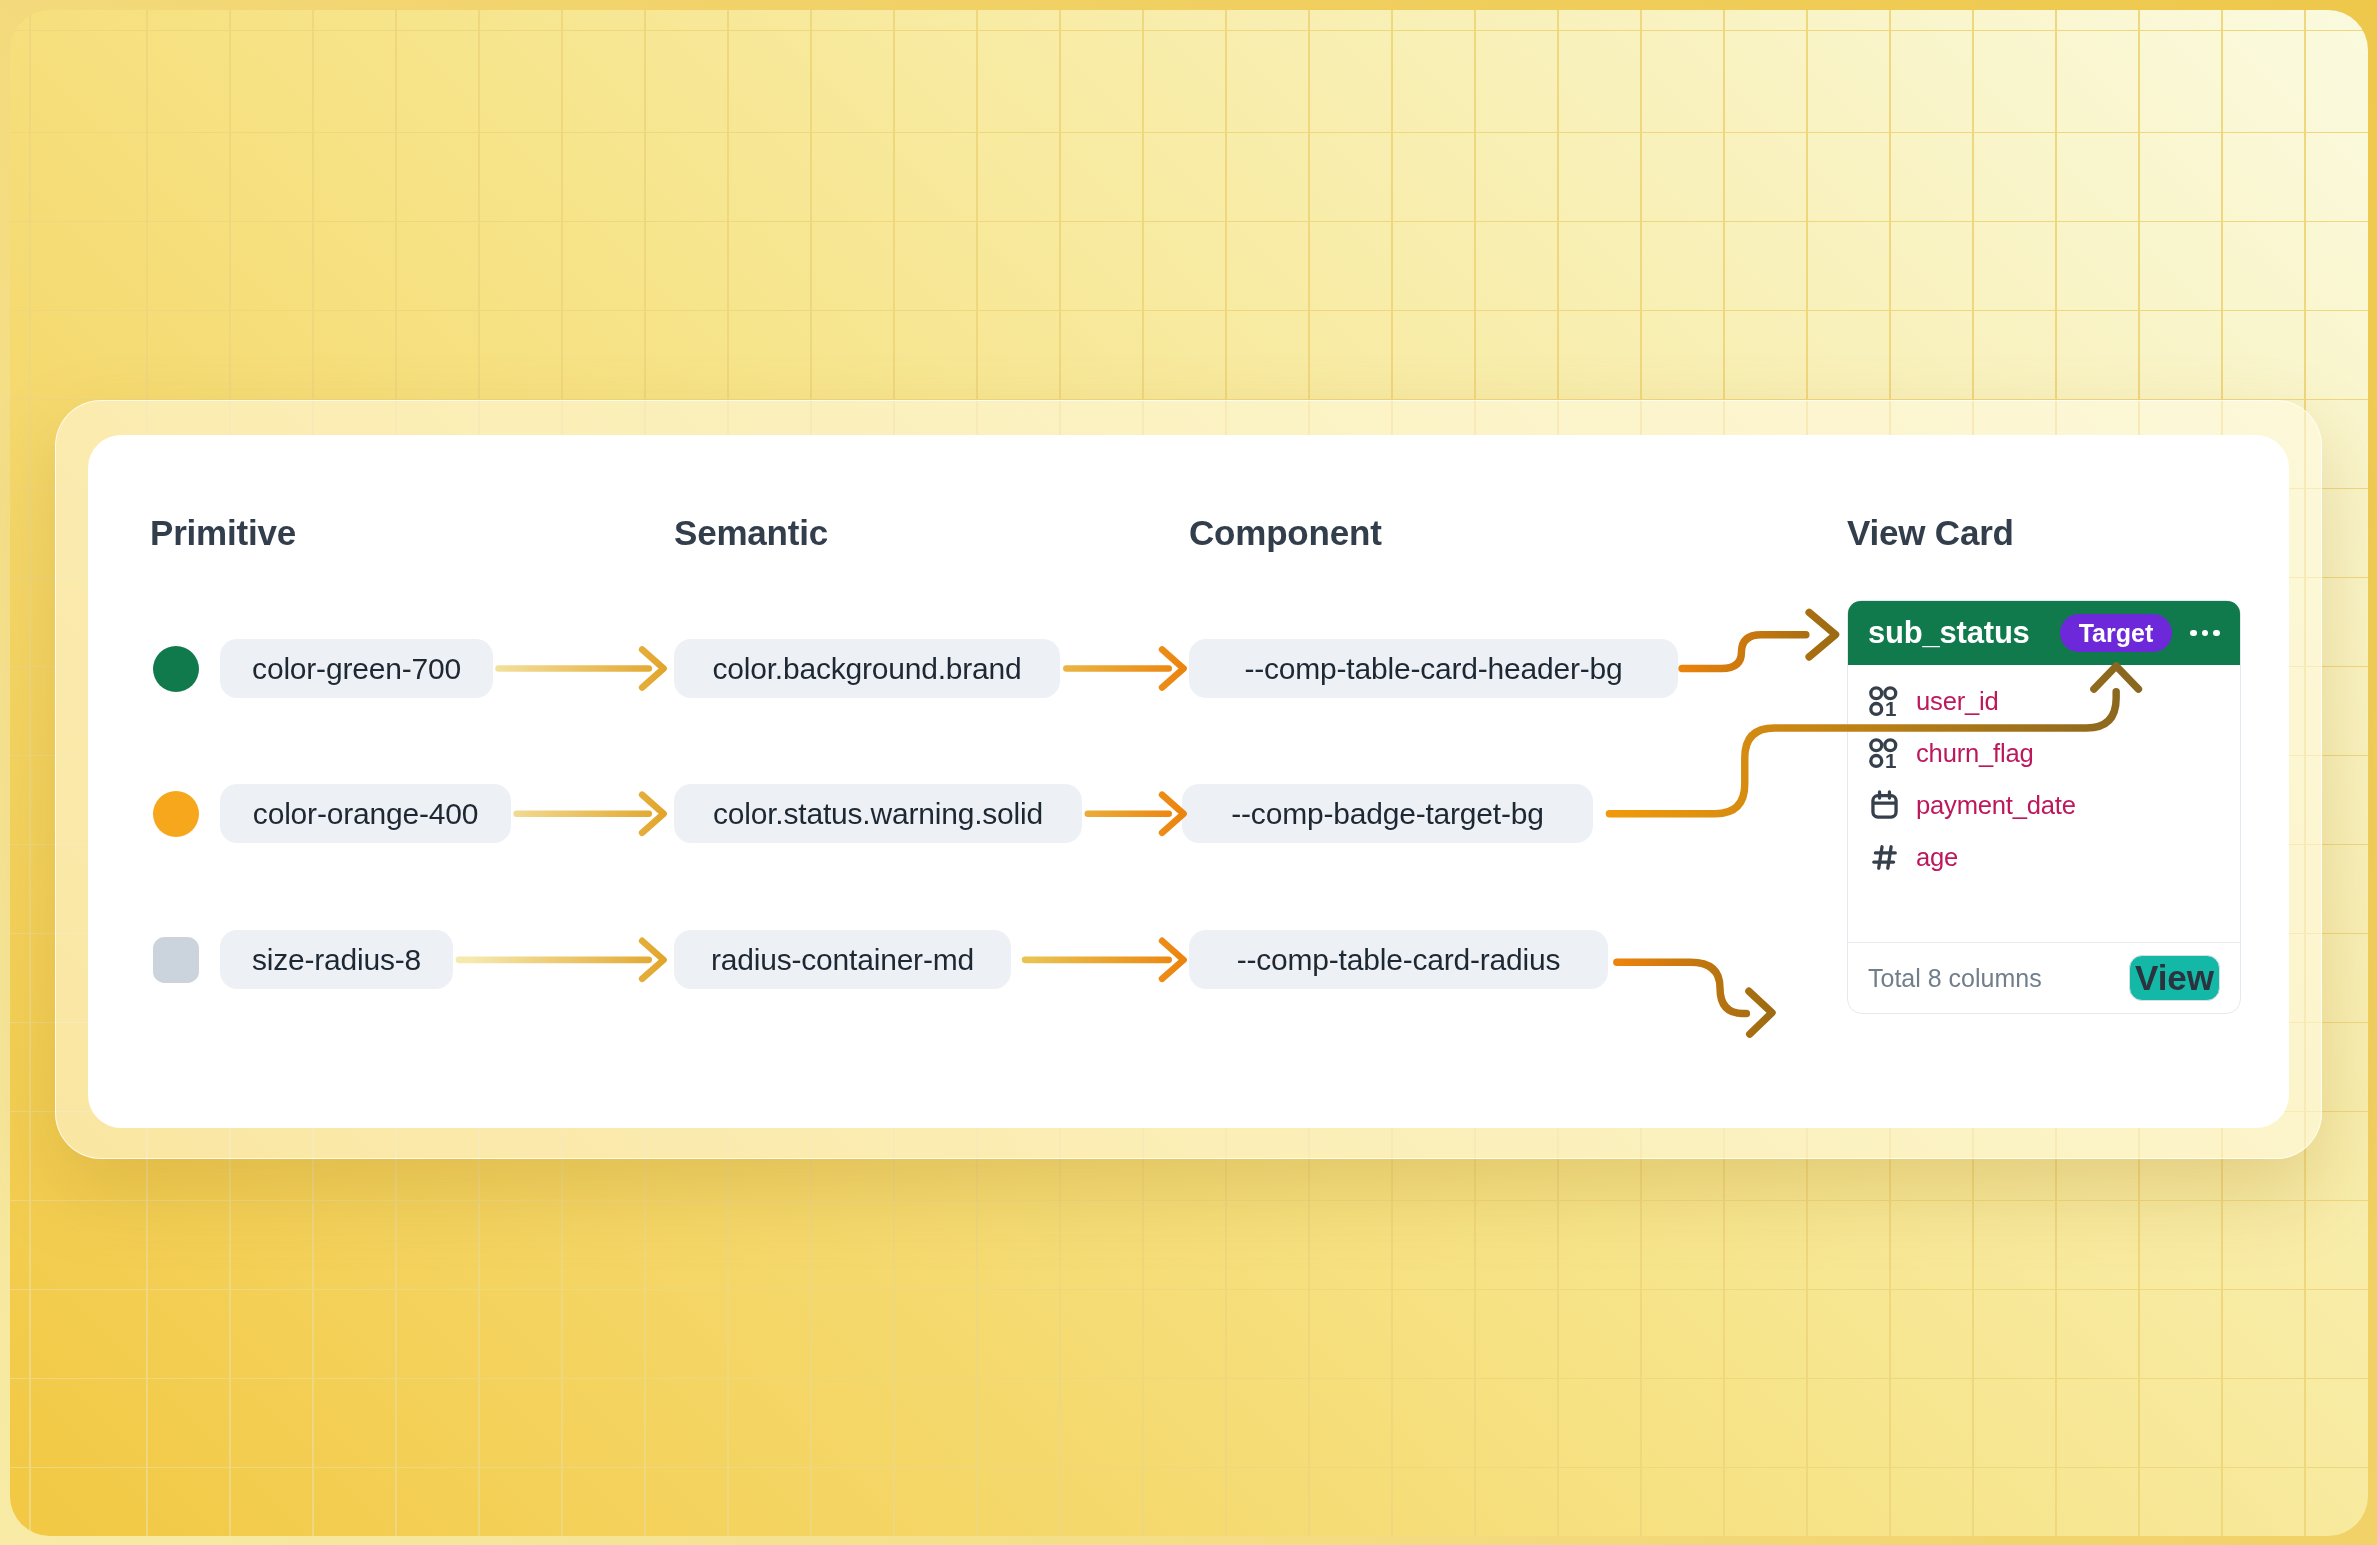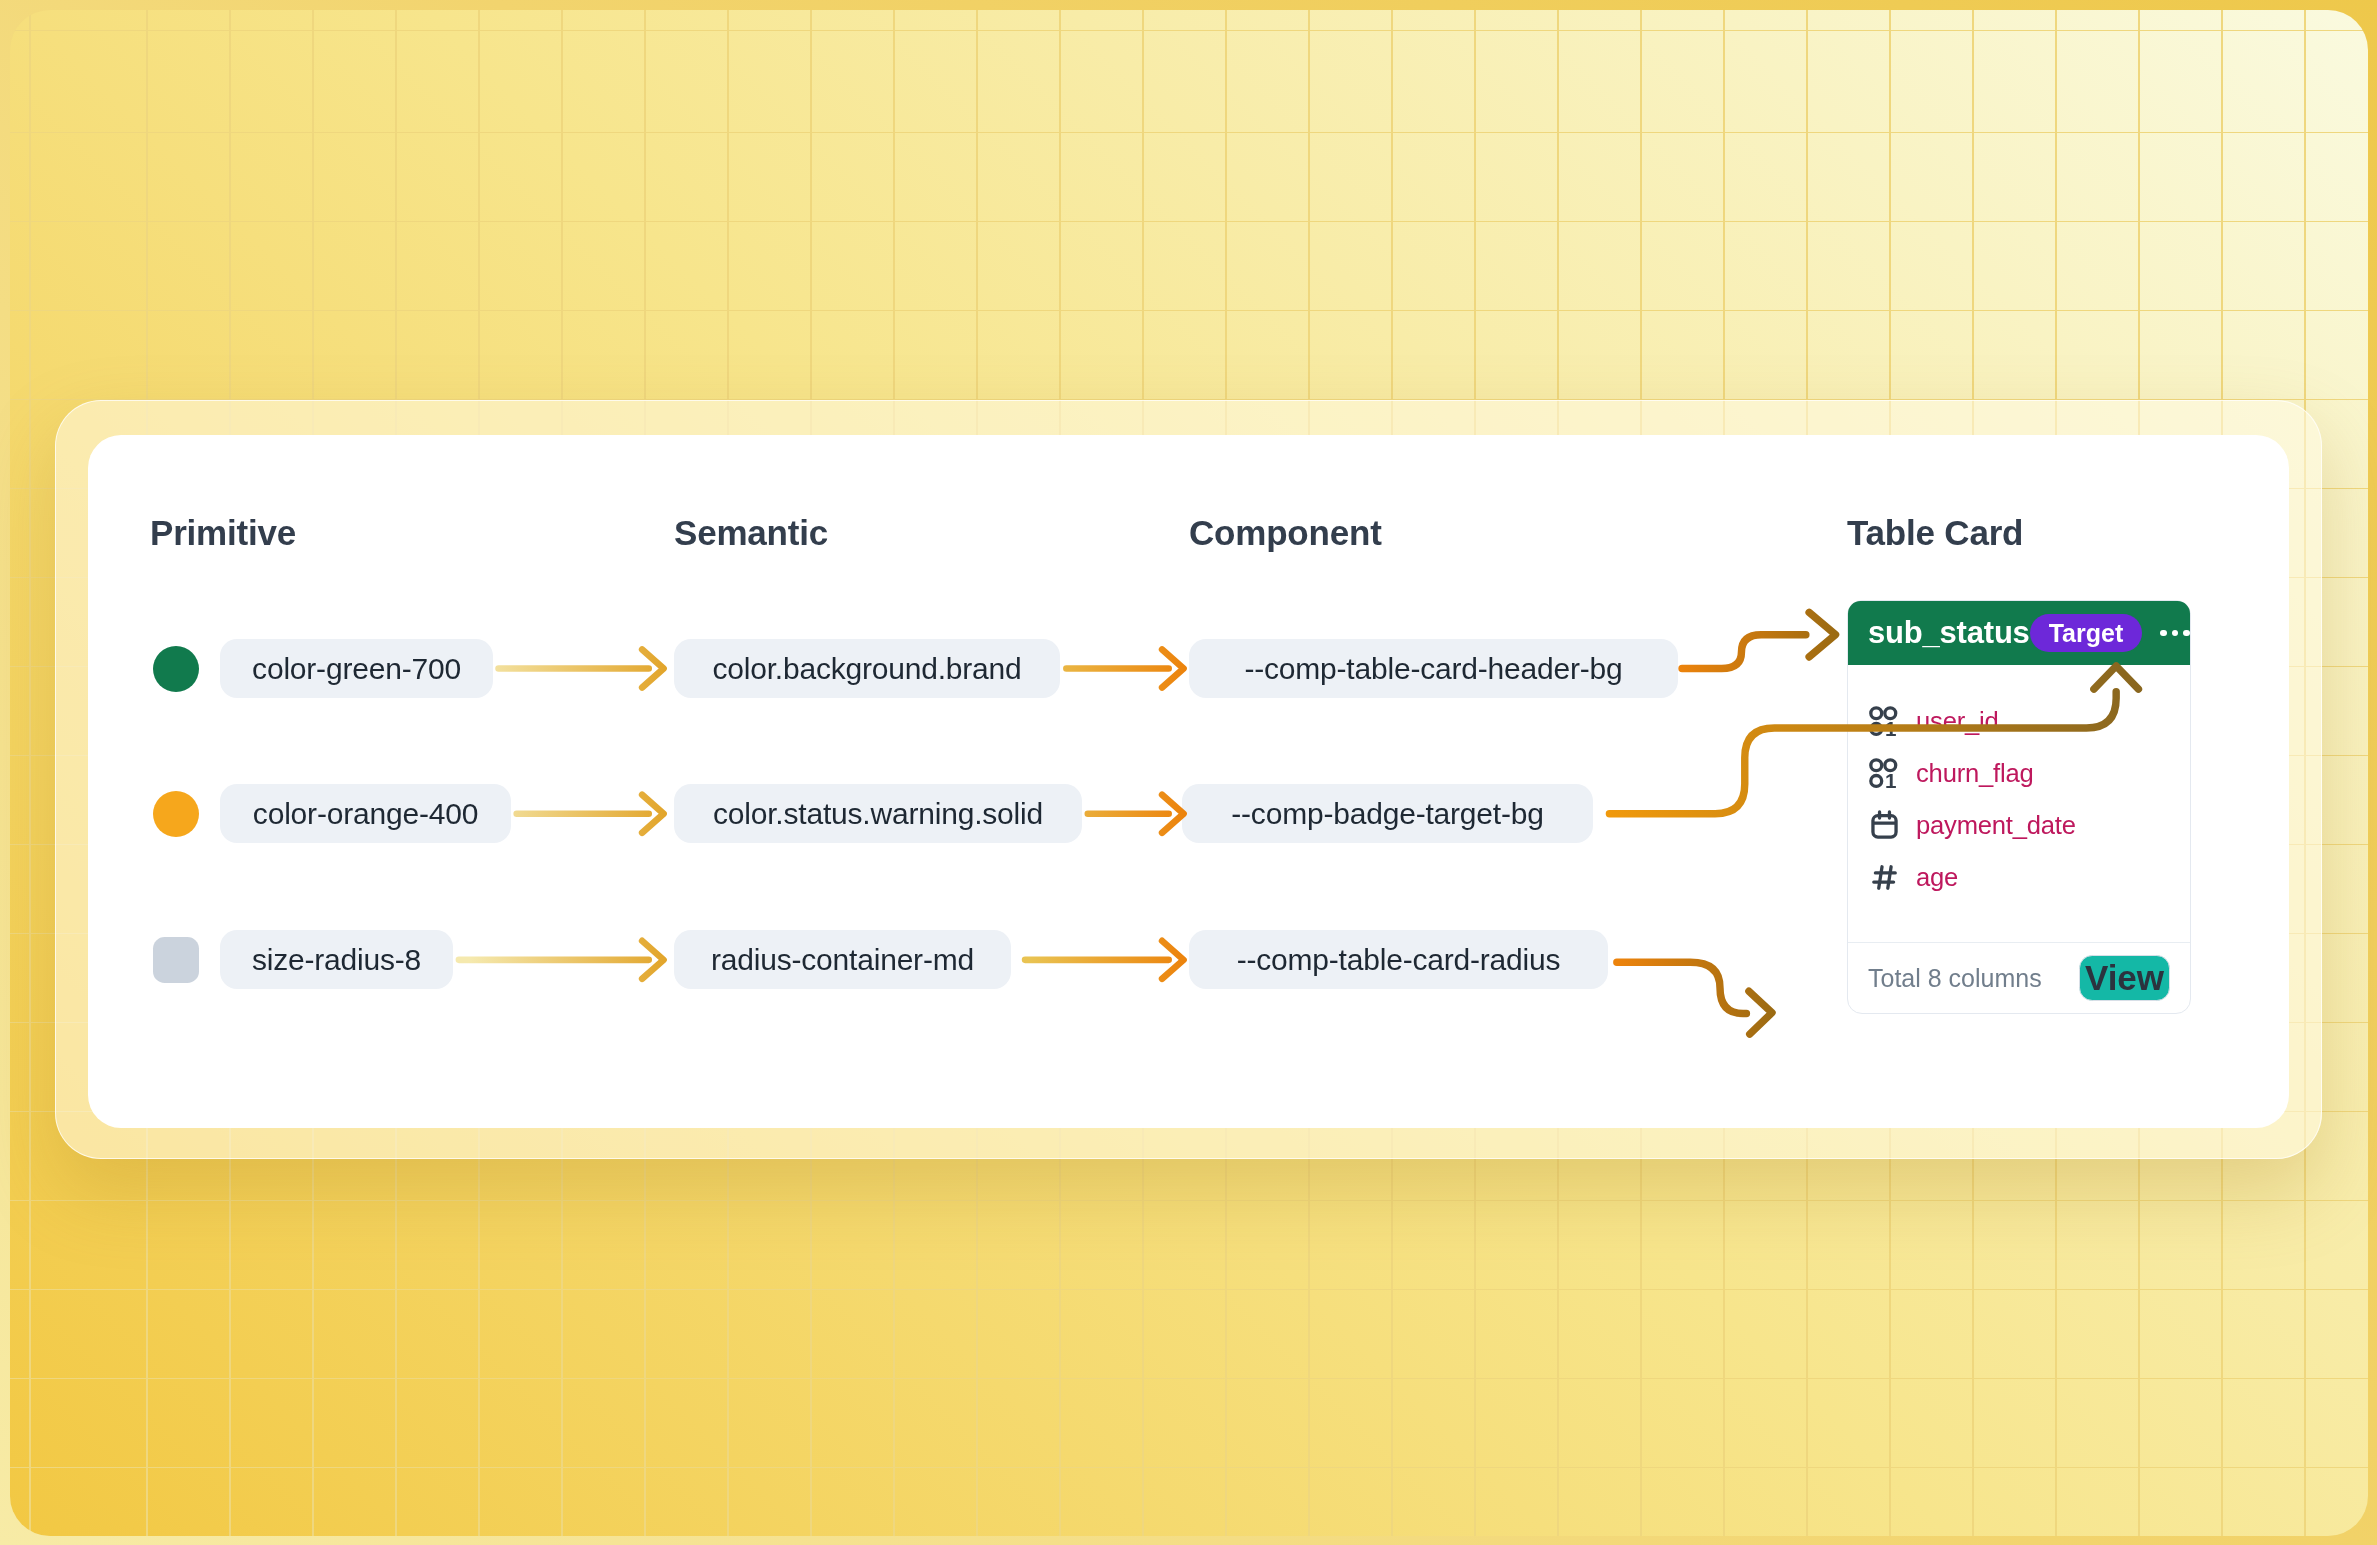--- a/index.html
+++ b/index.html
@@ -53,23 +53,23 @@
 
   .swatch{position:absolute;left:153px;width:46px;height:46px;z-index:3}
   .swatch.circle{border-radius:50%}
   .swatch.square{border-radius:11.6px}
   .swatch.sw1{top:646px;background:#117A4D}
   .swatch.sw2{top:791px;background:#F6A71C}
   .swatch.sw3{top:937px;background:#CBD3DD}
 
   
   .table-card{
-    position:absolute;left:1847px;top:600px;width:344px;height:414px;z-index:3;
+    position:absolute;left:1847px;top:600px;width:394px;height:414px;z-index:3;
     background:#FFFFFF;border:1.7px solid #E4E9F0;border-radius:15px;box-sizing:border-box;
-    display:flex;flex-direction:column;gap:20px;
+    display:flex;flex-direction:column;
   }
   .tc-header{
     height:64px;flex:0 0 64px;background:#117A4D;border-radius:12.4px 12.4px 0 0;
     display:flex;align-items:center;padding:0 20px;box-sizing:border-box;
   }
   .tc-title{color:#FFFFFF;font-size:31px;font-weight:700;letter-spacing:-0.2px;white-space:nowrap}
   .tc-badge{
     margin-left:auto;height:38px;padding:0 19px;border-radius:19px;background:#6d28d9;
     color:#FFFFFF;font-size:25px;font-weight:600;line-height:38px;white-space:nowrap;
   }
@@ -96,21 +96,21 @@
 </head>
 <body>
 
 <div class="grid-panel"></div>
 <div class="outer-frame"></div>
 <div class="diagram-card"></div>
 
 <div class="col-head c1">Primitive</div>
 <div class="col-head c2">Semantic</div>
 <div class="col-head c3">Component</div>
-<div class="col-head c4">Table Card</div>
+<div class="col-head c4">View Card</div>
 
 <div class="swatch circle sw1"></div>
 <div class="chip r1 p1">color-green-700</div>
 <div class="chip r1 s1">color.background.brand</div>
 <div class="chip r1 c1">--comp-table-card-header-bg</div>
 
 <div class="swatch circle sw2"></div>
 <div class="chip r2 p2">color-orange-400</div>
 <div class="chip r2 s2">color.status.warning.solid</div>
 <div class="chip r2 c2">--comp-badge-target-bg</div>

